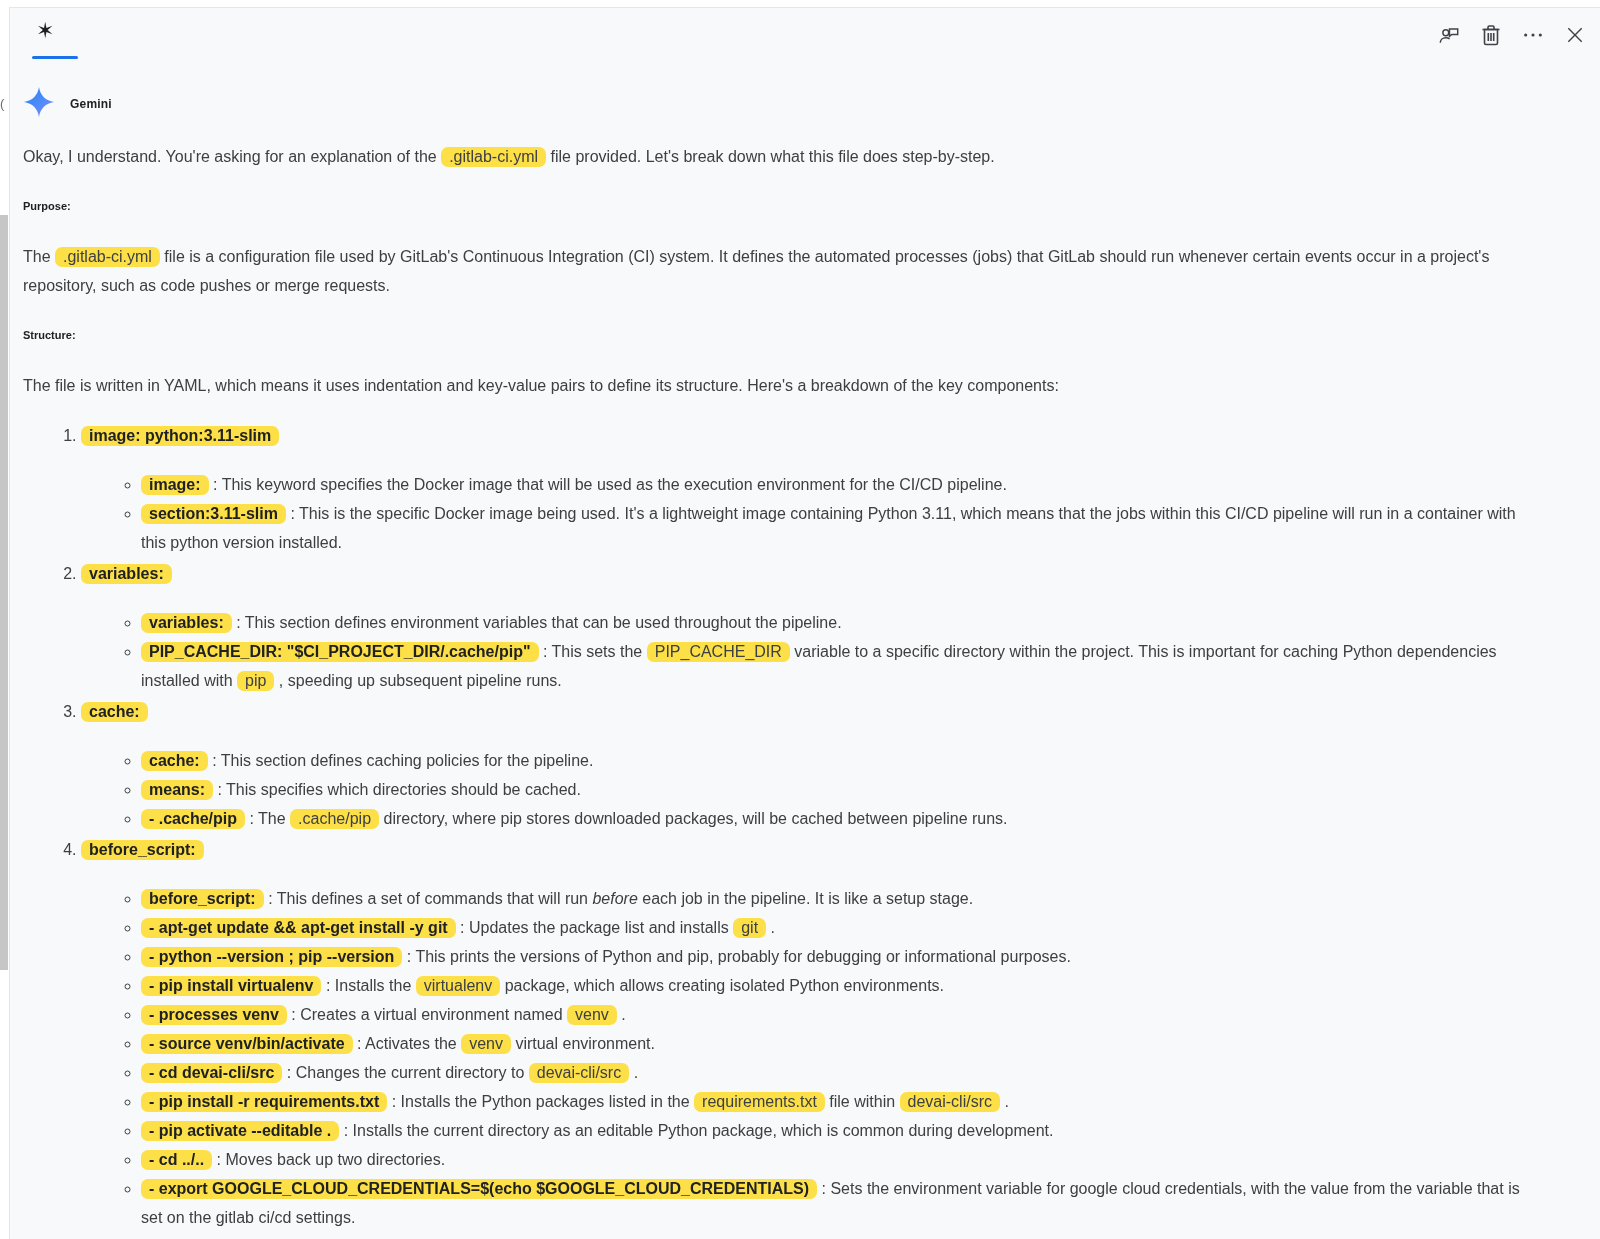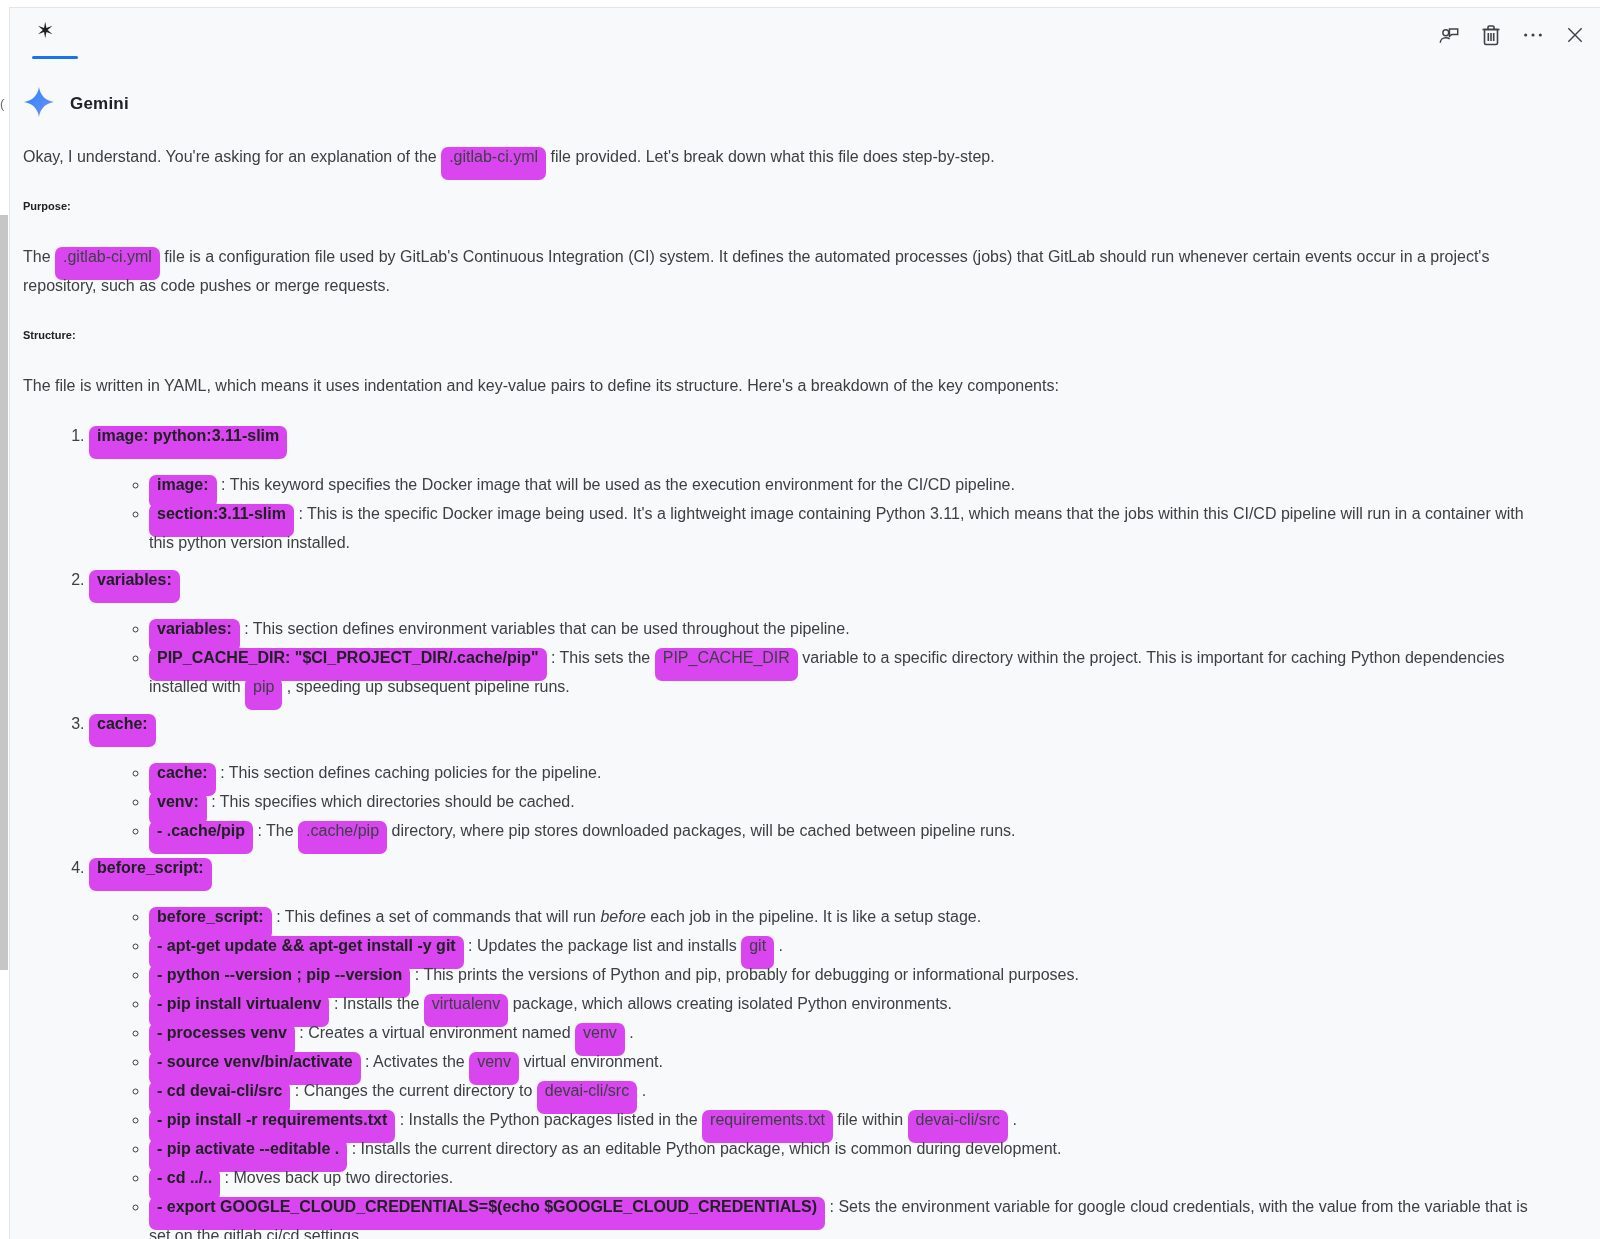--- a/index.html
+++ b/index.html
@@ -28,32 +28,32 @@
   .tab { position:absolute; left:18px; top:8px; width:56px; height:44px; cursor:pointer; }
   .tab-star { position:absolute; left:8px; top:2px; font-size:22px; color:#1f1f1f; }
   .tab-underline { position:absolute; left:4px; top:40px; width:46px; height:3px; background:#1a73e8; border-radius:3px; }
   .actions { position:absolute; right:14px; top:16px; display:flex; align-items:center; gap:20px; }
   .icon-btn { width:22px; height:22px; display:flex; align-items:center; justify-content:center; background:none; border:none; cursor:pointer; padding:0; }
   .icon-btn svg { display:block; }
 
   
   .content { padding:14px 62px 0 13px; }
   .gemini-header { display:flex; align-items:center; gap:15px; margin:6px 0 20px 0; }
-  .gemini-title { font-size:17px; font-weight:700; color:#202124; letter-spacing:.2px; }
+  .gemini-title { font-size:12px; font-weight:700; color:#202124; letter-spacing:.2px; }
 
   .msg { font-size:16px; line-height:29px; color:#3c4043; }
   .msg p { margin:0 0 21px 0; }
   .msg h3 { font-size:11px; line-height:29px; font-weight:700; color:#202124; margin:0 0 21px 0; }
   .msg ol { margin:0 0 0 0; padding-left:58px; color:#3c4043; }
-  .msg ol > li { margin:8px; }
+  .msg ol > li { margin:0; }
   .msg ul { list-style-type:circle; padding-left:60px; margin:20px 0 2px 0; }
   .msg ul > li { margin:0; }
   .chip {
-    background:#d946ef; color:#3c4043;
-    border-radius:7px; padding:1px 8px 15px 8px;
+    background:#fde047; color:#3c4043;
+    border-radius:7px; padding:1px 8px 2px 8px;
     white-space:pre-wrap;
   }
   .chip-b { font-weight:700; color:#202124; }
   em { font-style:italic; }
 </style>
 </head>
 <body>
 
 <div class="edge">
   <span class="edge-artifact">(</span>
@@ -135,21 +135,21 @@
           <li><span class="chip chip-b">image: python:3.11-slim</span><ul>
               <li><span class="chip chip-b">image:</span> : This keyword specifies the Docker image that will be used as the execution environment for the CI/CD pipeline.</li>
               <li><span class="chip chip-b">section:3.11-slim</span> : This is the specific Docker image being used. It's a lightweight image containing Python 3.11, which means that the jobs within this CI/CD pipeline will run in a container with this python version installed.</li>
             </ul></li>
           <li><span class="chip chip-b">variables:</span><ul>
               <li><span class="chip chip-b">variables:</span> : This section defines environment variables that can be used throughout the pipeline.</li>
               <li><span class="chip chip-b">PIP_CACHE_DIR: "$CI_PROJECT_DIR/.cache/pip"</span> : This sets the <span class="chip">PIP_CACHE_DIR</span> variable to a specific directory within the project. This is important for caching Python dependencies installed with <span class="chip">pip</span> , speeding up subsequent pipeline runs.</li>
             </ul></li>
           <li><span class="chip chip-b">cache:</span><ul>
               <li><span class="chip chip-b">cache:</span> : This section defines caching policies for the pipeline.</li>
-              <li><span class="chip chip-b">venv:</span> : This specifies which directories should be cached.</li>
+              <li><span class="chip chip-b">means:</span> : This specifies which directories should be cached.</li>
               <li><span class="chip chip-b">- .cache/pip</span> : The <span class="chip">.cache/pip</span> directory, where pip stores downloaded packages, will be cached between pipeline runs.</li>
             </ul></li>
           <li><span class="chip chip-b">before_script:</span><ul>
               <li><span class="chip chip-b">before_script:</span> : This defines a set of commands that will run <em>before</em> each job in the pipeline. It is like a setup stage.</li>
               <li><span class="chip chip-b">- apt-get update &amp;&amp; apt-get install -y git</span> : Updates the package list and installs <span class="chip">git</span> .</li>
               <li><span class="chip chip-b">- python --version ; pip --version</span> : This prints the versions of Python and pip, probably for debugging or informational purposes.</li>
               <li><span class="chip chip-b">- pip install virtualenv</span> : Installs the <span class="chip">virtualenv</span> package, which allows creating isolated Python environments.</li>
               <li><span class="chip chip-b">- processes venv</span> : Creates a virtual environment named <span class="chip">venv</span> .</li>
               <li><span class="chip chip-b">- source venv/bin/activate</span> : Activates the <span class="chip">venv</span> virtual environment.</li>
               <li><span class="chip chip-b">- cd devai-cli/src</span> : Changes the current directory to <span class="chip">devai-cli/src</span> .</li>

